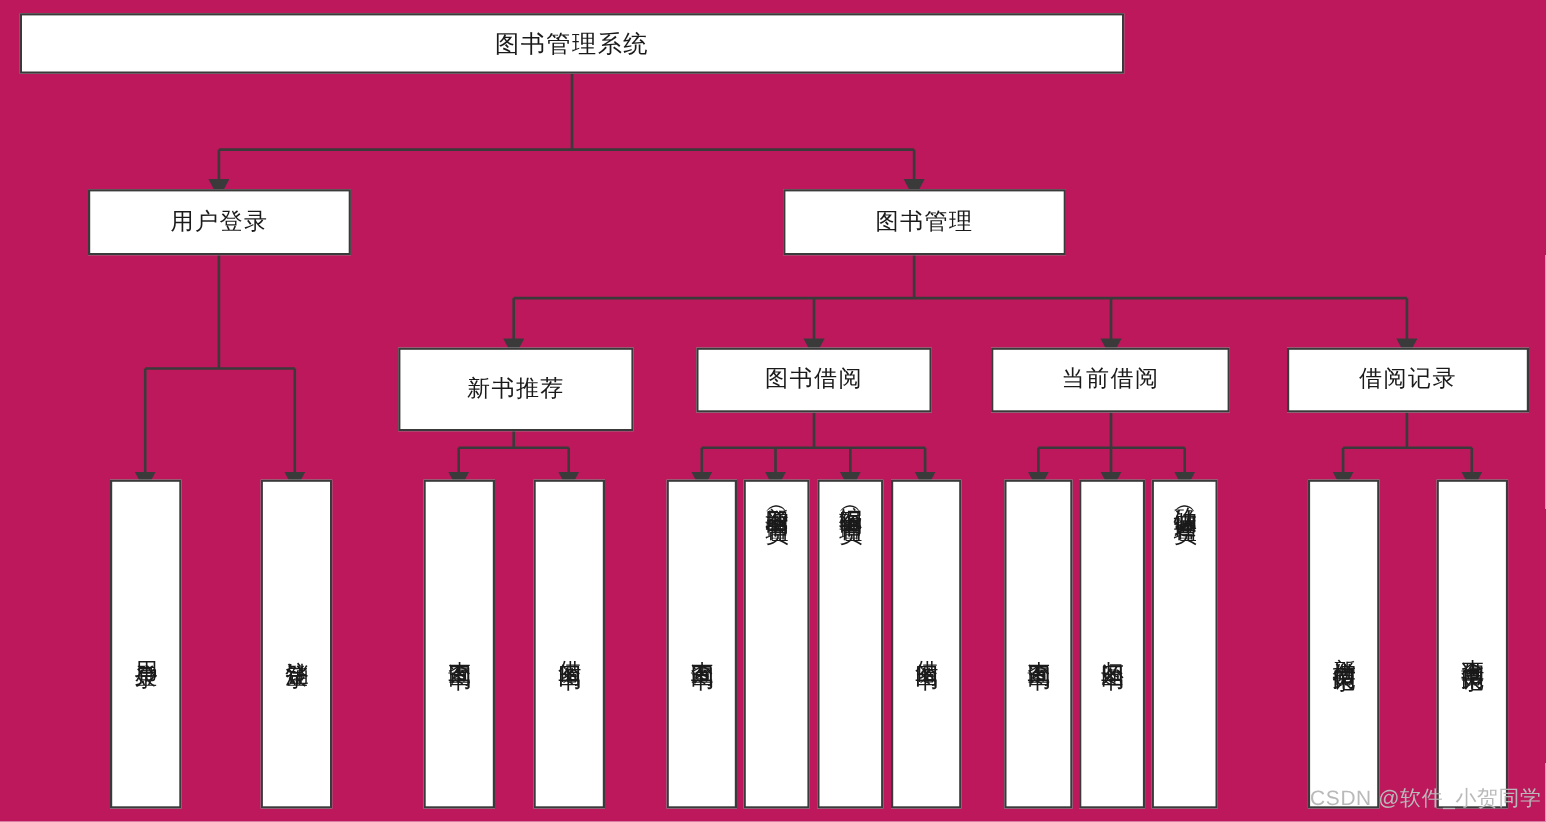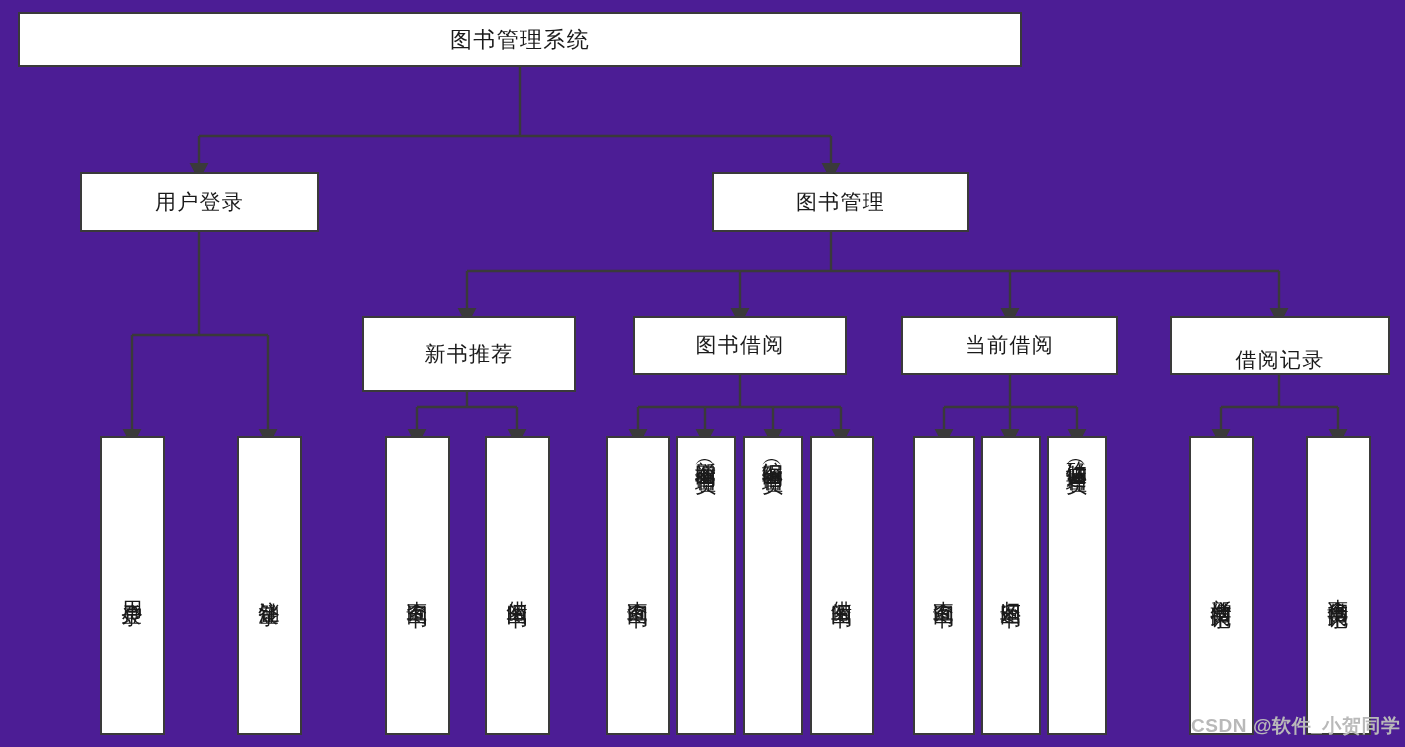--- a/index.html
+++ b/index.html
@@ -8,21 +8,21 @@
     padding: 0;
     background: #ffffff;
   }
   body {
     font-family: "Liberation Sans", "DejaVu Sans", sans-serif;
   }
   #diagram-canvas {
     position: relative;
     width: 1405px;
     height: 747px;
-    background: #4c1d95;
+    background: #be185d;
     overflow: hidden;
   }
   #edge-layer {
     position: absolute;
     left: 0;
     top: 0;
     width: 1405px;
     height: 747px;
   }
   .node {
@@ -142,21 +142,21 @@
 
   <div class="node horizontal" style="left:362px; top:316px; width:214px; height:76px;">
     <span class="node-label">新书推荐</span>
   </div>
   <div class="node horizontal" style="left:901px; top:316px; width:217px; height:59px;">
     <span class="node-label">当前借阅</span>
   </div>
   <div class="node horizontal" style="left:633px; top:316px; width:214px; height:59px;">
     <span class="node-label">图书借阅</span>
   </div>
-  <div class="node horizontal" style="left:1170px; top:316px; width:220px; height:59px;align-items:flex-end;">
+  <div class="node horizontal" style="left:1170px; top:316px; width:220px; height:59px;">
     <span class="node-label">借阅记录</span>
   </div>
 
   <div class="node vertical centered" style="left:100px; top:436px; width:65px; height:299px;">
     <span class="node-label">用户登录</span>
   </div>
   <div class="node vertical centered" style="left:237px; top:436px; width:65px; height:299px;">
     <span class="node-label">注销登录</span>
   </div>
 
@@ -190,15 +190,15 @@
     <span class="node-label">确认归还（管理员）</span>
   </div>
 
   <div class="node vertical centered" style="left:1189px; top:436px; width:65px; height:299px;">
     <span class="node-label">新增借阅记录</span>
   </div>
   <div class="node vertical centered" style="left:1306px; top:436px; width:65px; height:299px;">
     <span class="node-label">查询借阅记录</span>
   </div>
 
-  <div class="watermark" style="left:1191px; top:713px;font-weight:bold;">CSDN @软件_小贺同学</div>
+  <div class="watermark" style="left:1191px; top:713px;">CSDN @软件_小贺同学</div>
 
 </div>
 
 </body></html>

